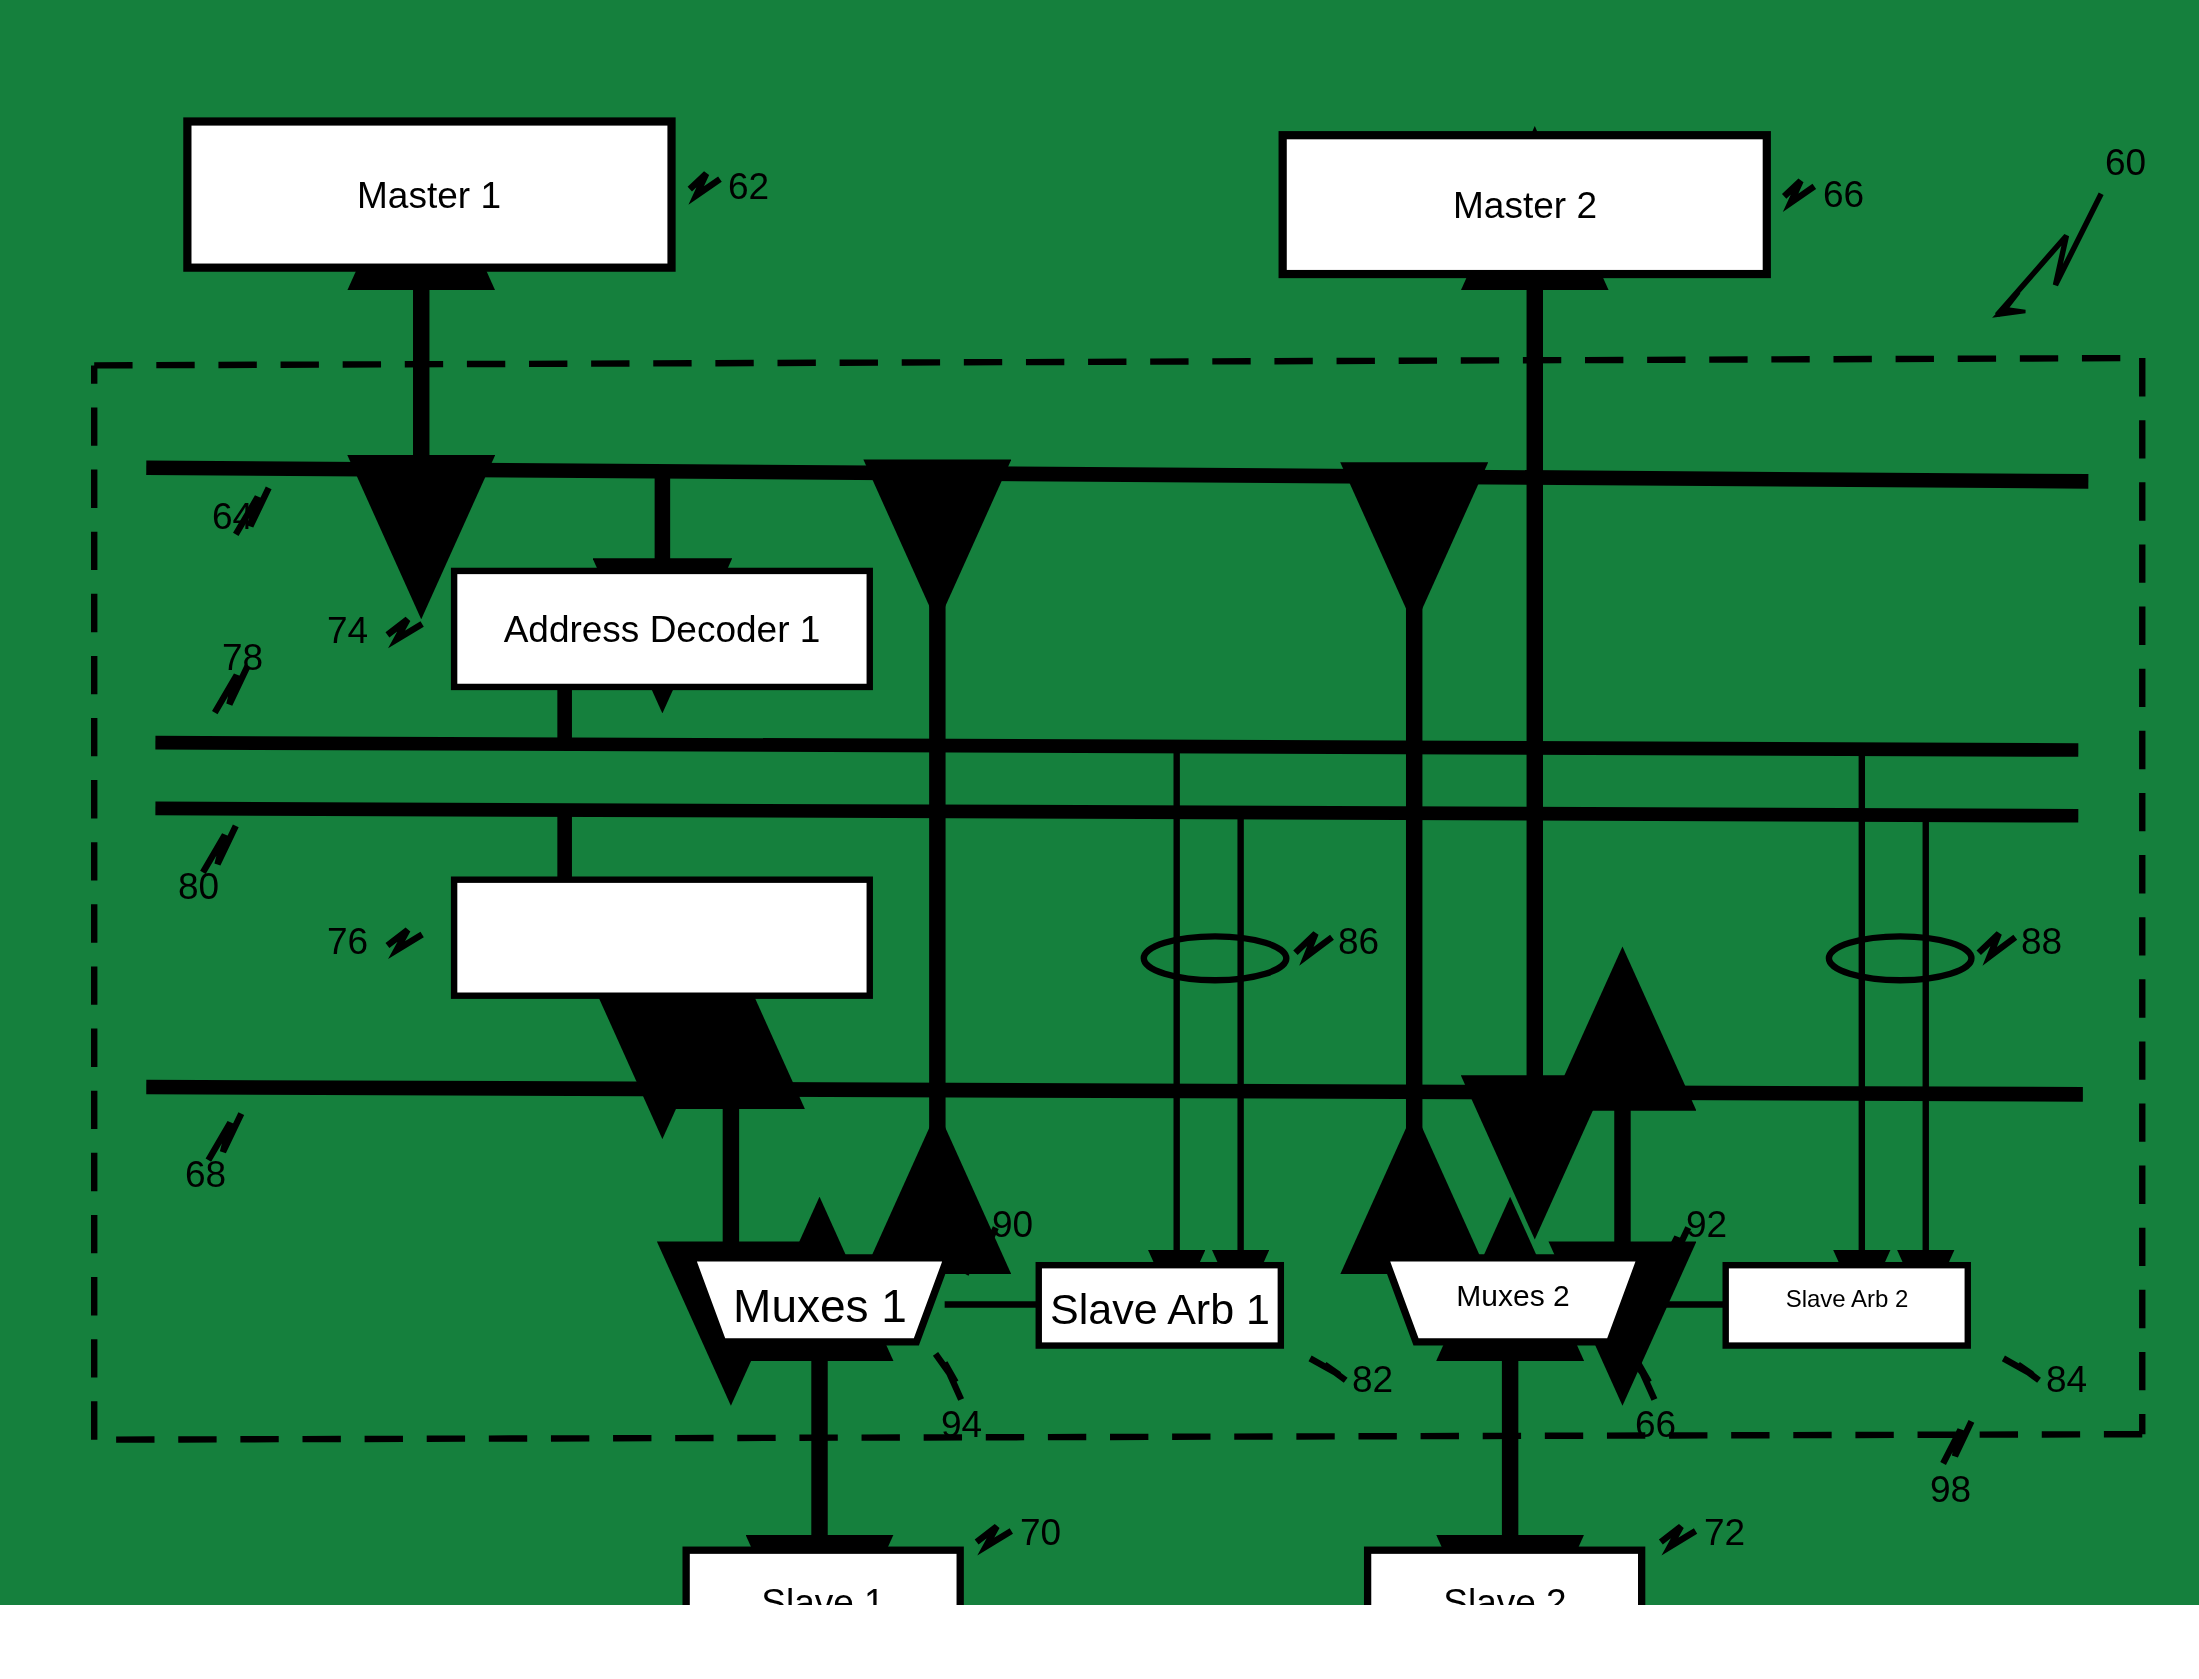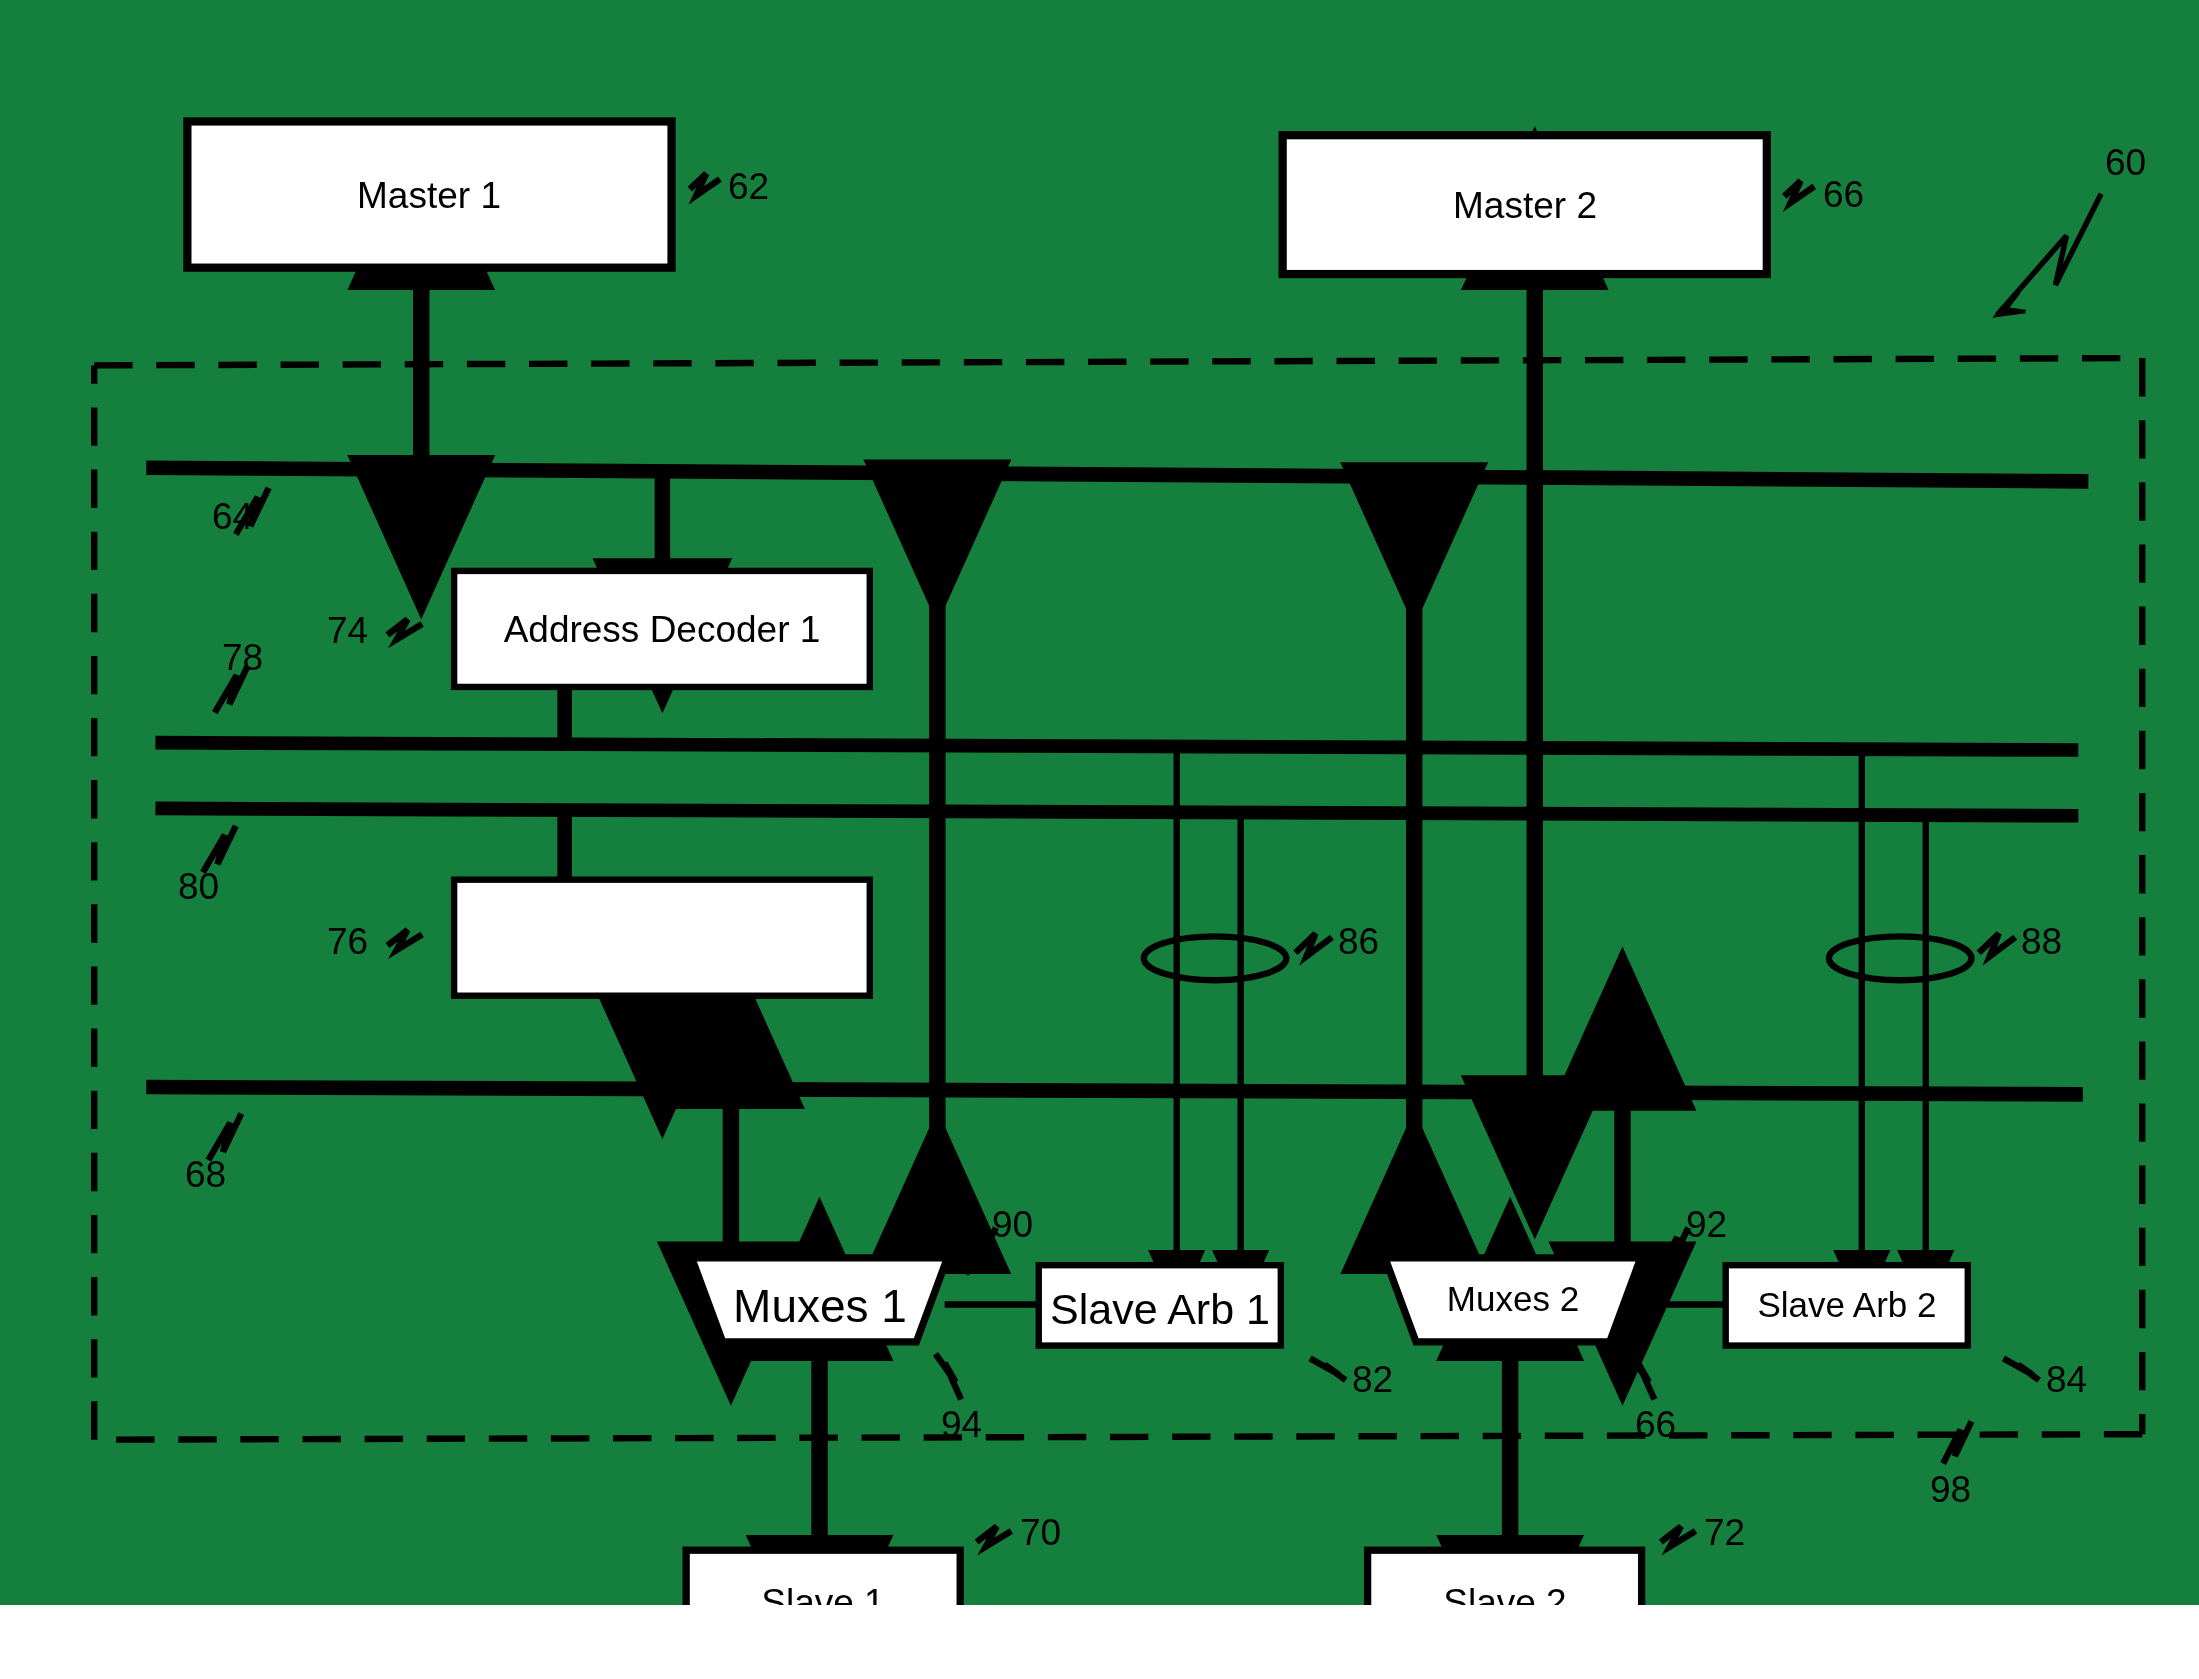--- a/index.html
+++ b/index.html
@@ -177,26 +177,26 @@
 
     <path d="M1818,1688 L1840,1671 L1828,1693 L1856,1676" fill="none" stroke="#000" stroke-width="7"></path>
 
     <path d="M2127,1602 L2146,1565 L2140,1594 L2158,1556" fill="none" stroke="#000" stroke-width="7"></path>
   </svg>
 
   <div class="blk-label" style="left:187px;top:175px;width:484px;">Master 1</div>
   <div class="blk-label" style="left:1283px;top:185px;width:484px;">Master 2</div>
   <div class="blk-label" style="left:454px;top:609px;width:416px;">Address Decoder 1</div>
   <div class="blk-label" style="left:1039px;top:1285px;width:242px;font-size:43px;">Slave Arb 1</div>
-  <div class="blk-label" style="left:1726px;top:1285px;width:242px;font-size:35px;">Slave Arb 2</div>
+  <div class="blk-label" style="left:1726px;top:1285px;width:242px;font-size:24px;">Slave Arb 2</div>
   <div class="blk-label" style="left:686px;top:1582px;width:274px;">Slave 1</div>
   <div class="blk-label" style="left:1368px;top:1582px;width:274px;">Slave 2</div>
 
   <div class="blk-label" style="left:692px;top:1279px;width:256px;font-size:46px;">Muxes 1</div>
-  <div class="blk-label" style="left:1385px;top:1279px;width:256px;font-size:35px;text-align:center;">Muxes 2</div>
+  <div class="blk-label" style="left:1385px;top:1279px;width:256px;font-size:30px;text-align:center;">Muxes 2</div>
 
   <div class="refnum" style="left:2105px;top:142px;">60</div>
   <div class="refnum" style="left:728px;top:166px;">62</div>
   <div class="refnum" style="left:212px;top:496px;">64</div>
   <div class="refnum" style="left:1823px;top:174px;">66</div>
   <div class="refnum" style="left:185px;top:1154px;">68</div>
   <div class="refnum" style="left:1020px;top:1512px;">70</div>
   <div class="refnum" style="left:1704px;top:1512px;">72</div>
   <div class="refnum" style="left:327px;top:610px;">74</div>
   <div class="refnum" style="left:327px;top:921px;">76</div>

